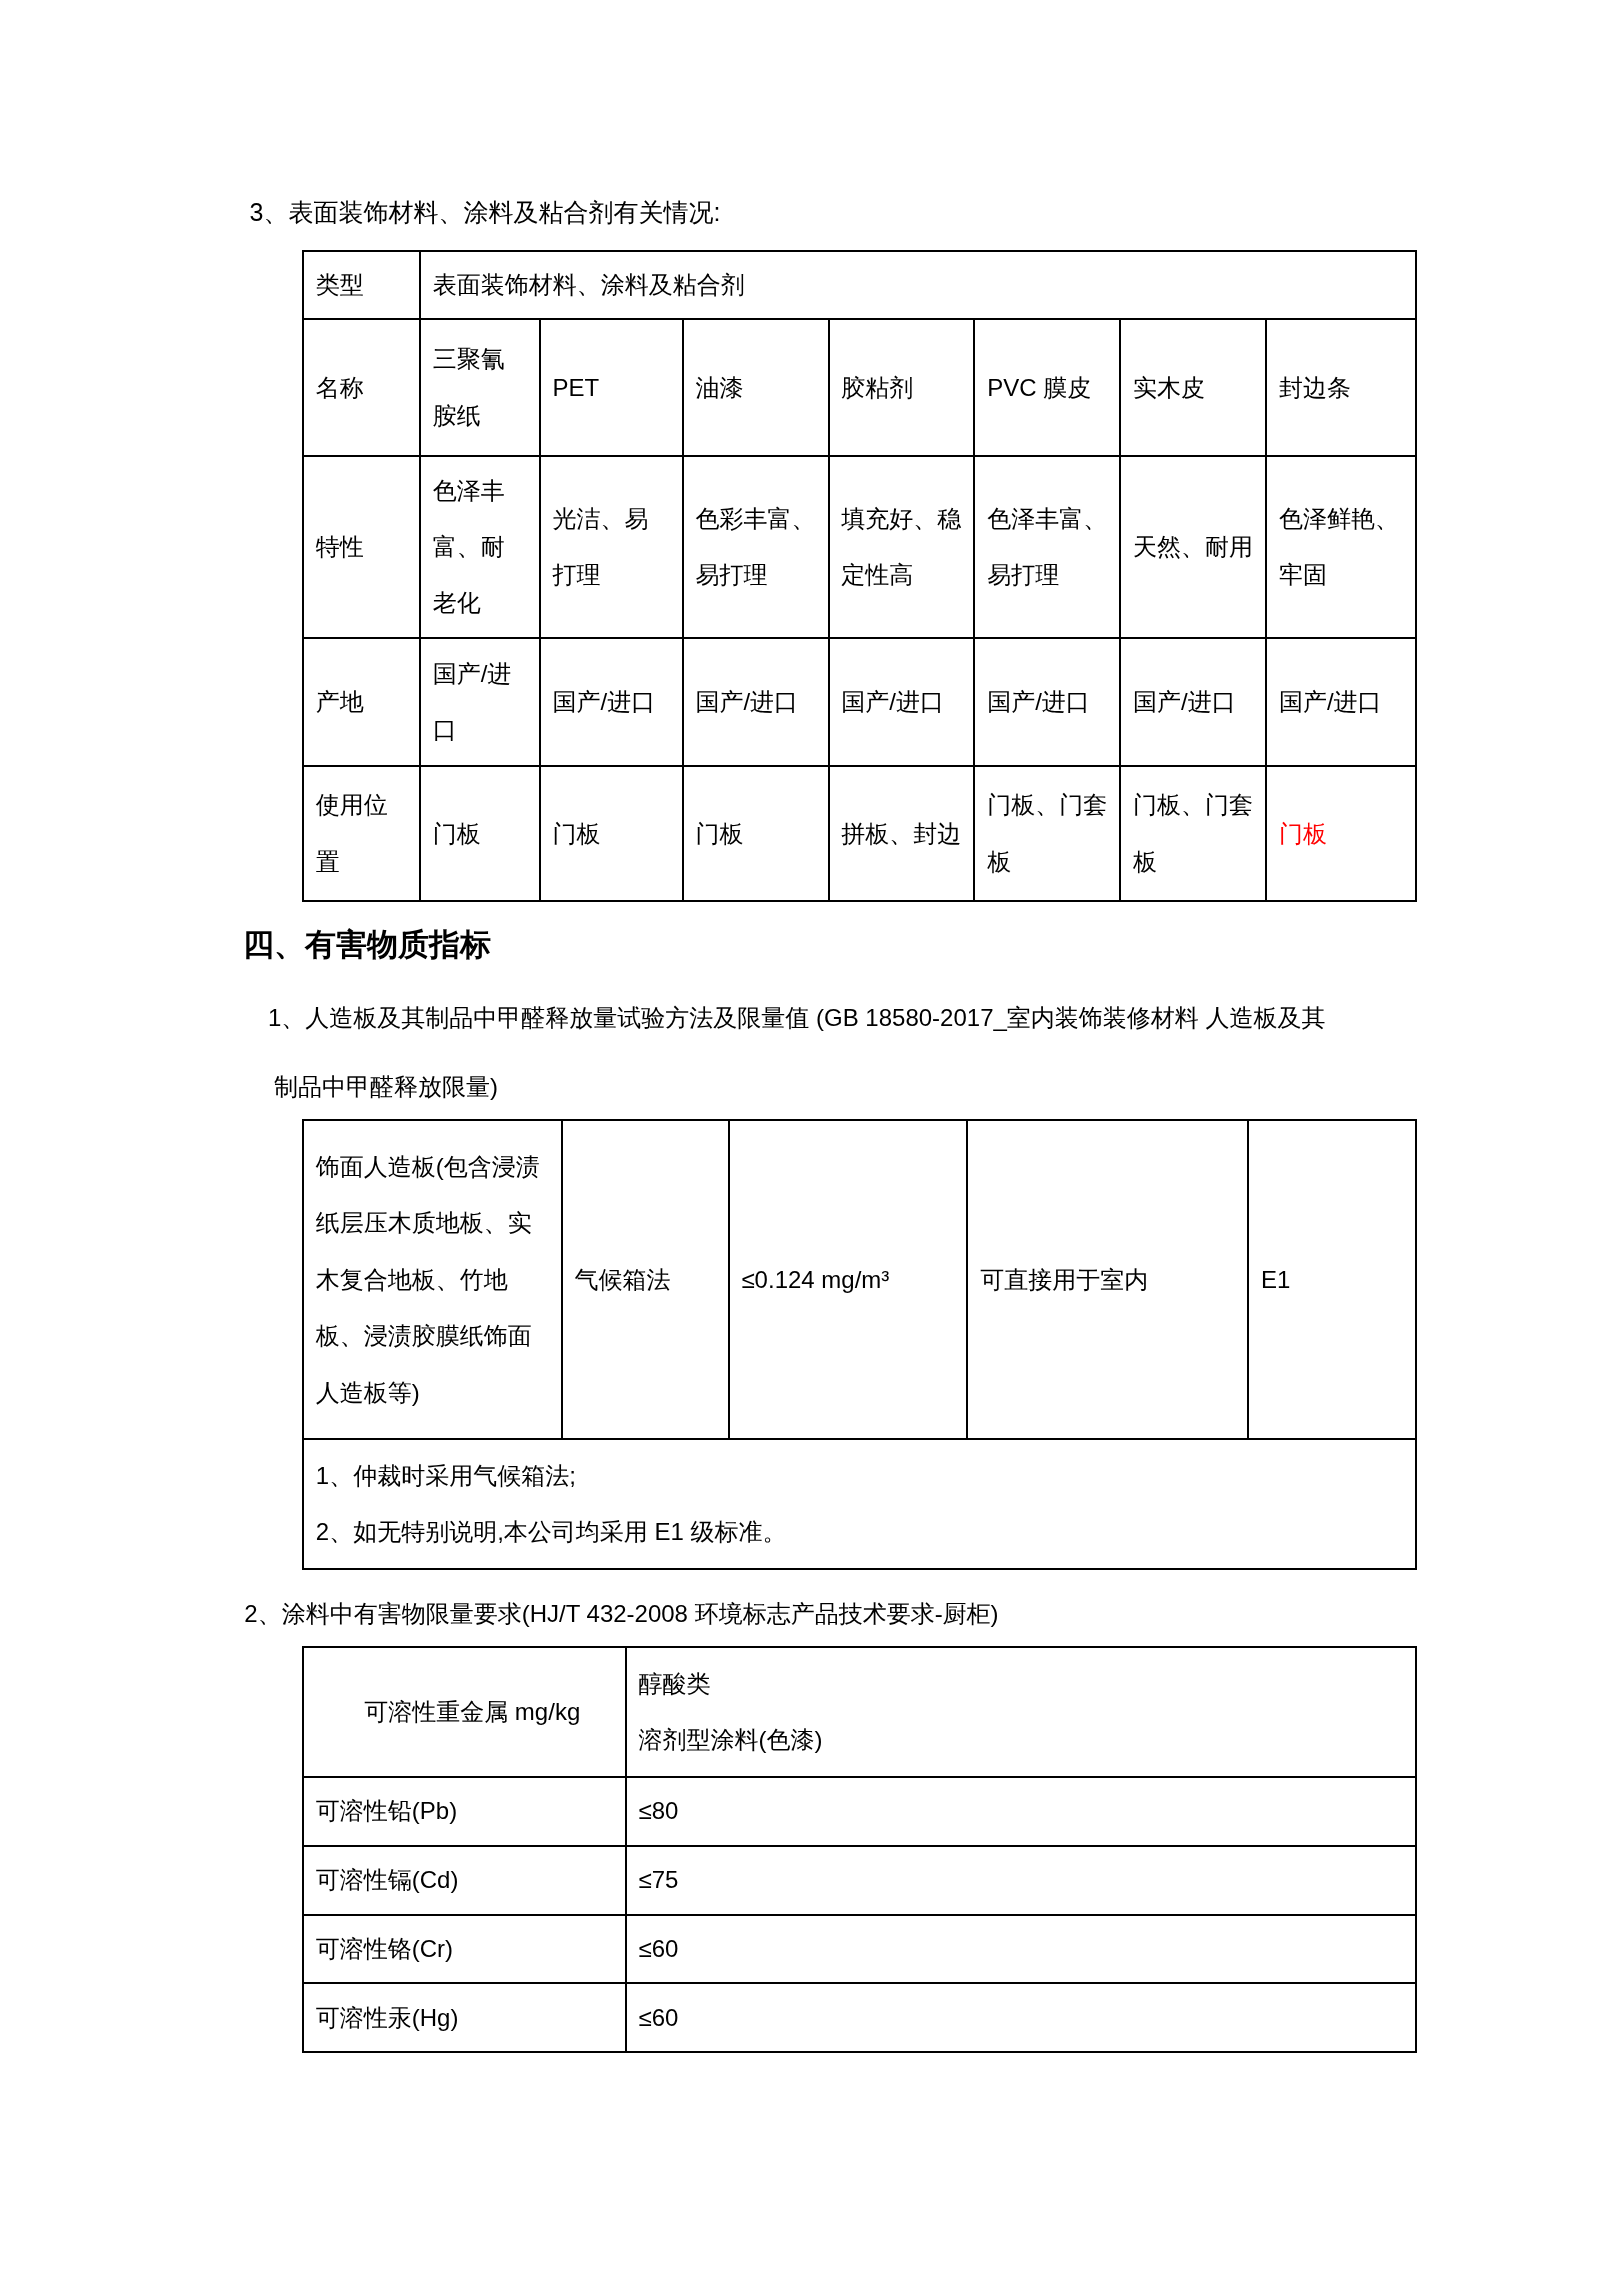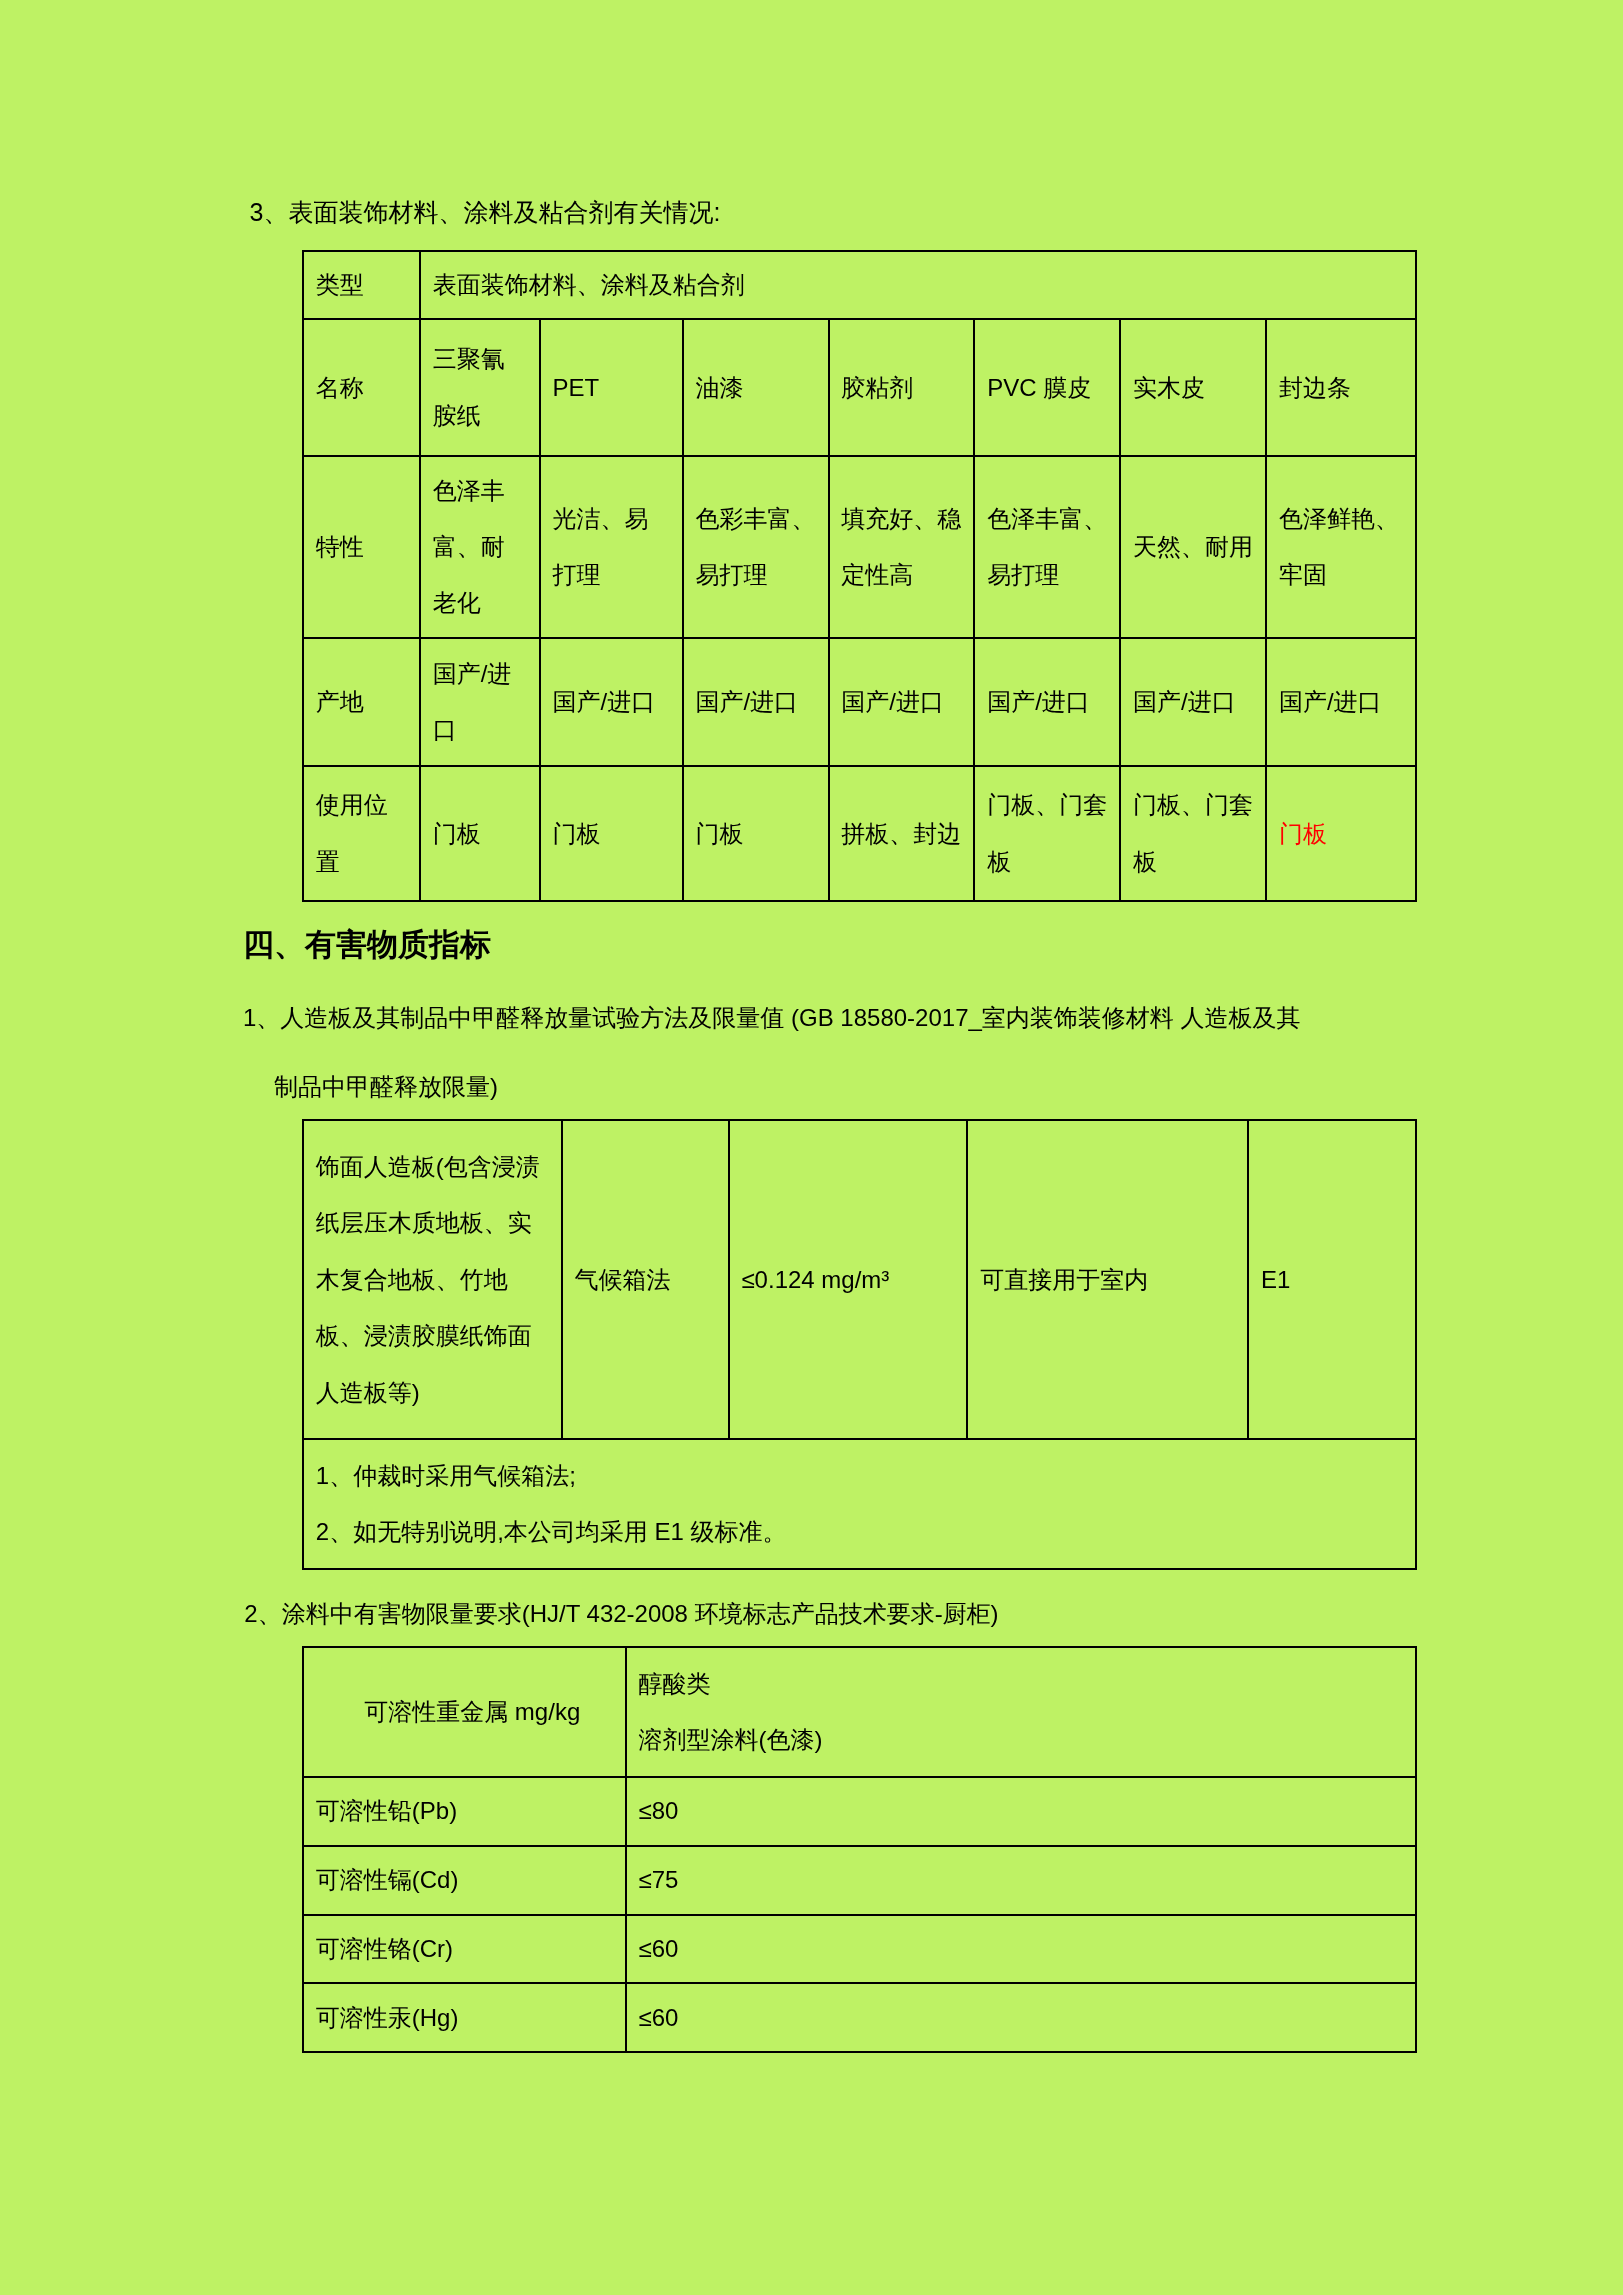--- a/index.html
+++ b/index.html
@@ -1,41 +1,41 @@
 <!DOCTYPE html>
 <html style="font-size:10.5px"><head>
 <meta charset="utf-8">
 <style>
   html, body { margin: 0; padding: 0; background: #e8e8e8; }
   .page {
     position: relative;
     width: 1623px;
     height: 2295px;
     margin: 0 auto;
-    background: #bef264;
+    background: #ffffff;
     color: #000000;
     font-family: "Liberation Sans", sans-serif;
     font-size: 24px;
     box-sizing: border-box;
     padding: 196px 206px 0 243px;
     overflow: hidden;
   }
   .h3 {
     margin: 0 0 21px 6.5px;
     font-size: 25px;
     line-height: 1.3;
   }
   .h2 {
     margin: 23.6px 0 0 0;
     font-size: 31px;
     font-weight: bold;
     line-height: 1.2;
   }
   .p1l1 {
-    margin: 39px 0 0 0;
+    margin: 39px 0 0 25px;
     line-height: 1.3;
     white-space: nowrap;
   }
   .p1l2 {
     margin: 38px 0 17px 31px;
     line-height: 1.3;
   }
   .p2 {
     margin: 27.5px 0 17px 1.3px;
     line-height: 1.3;

